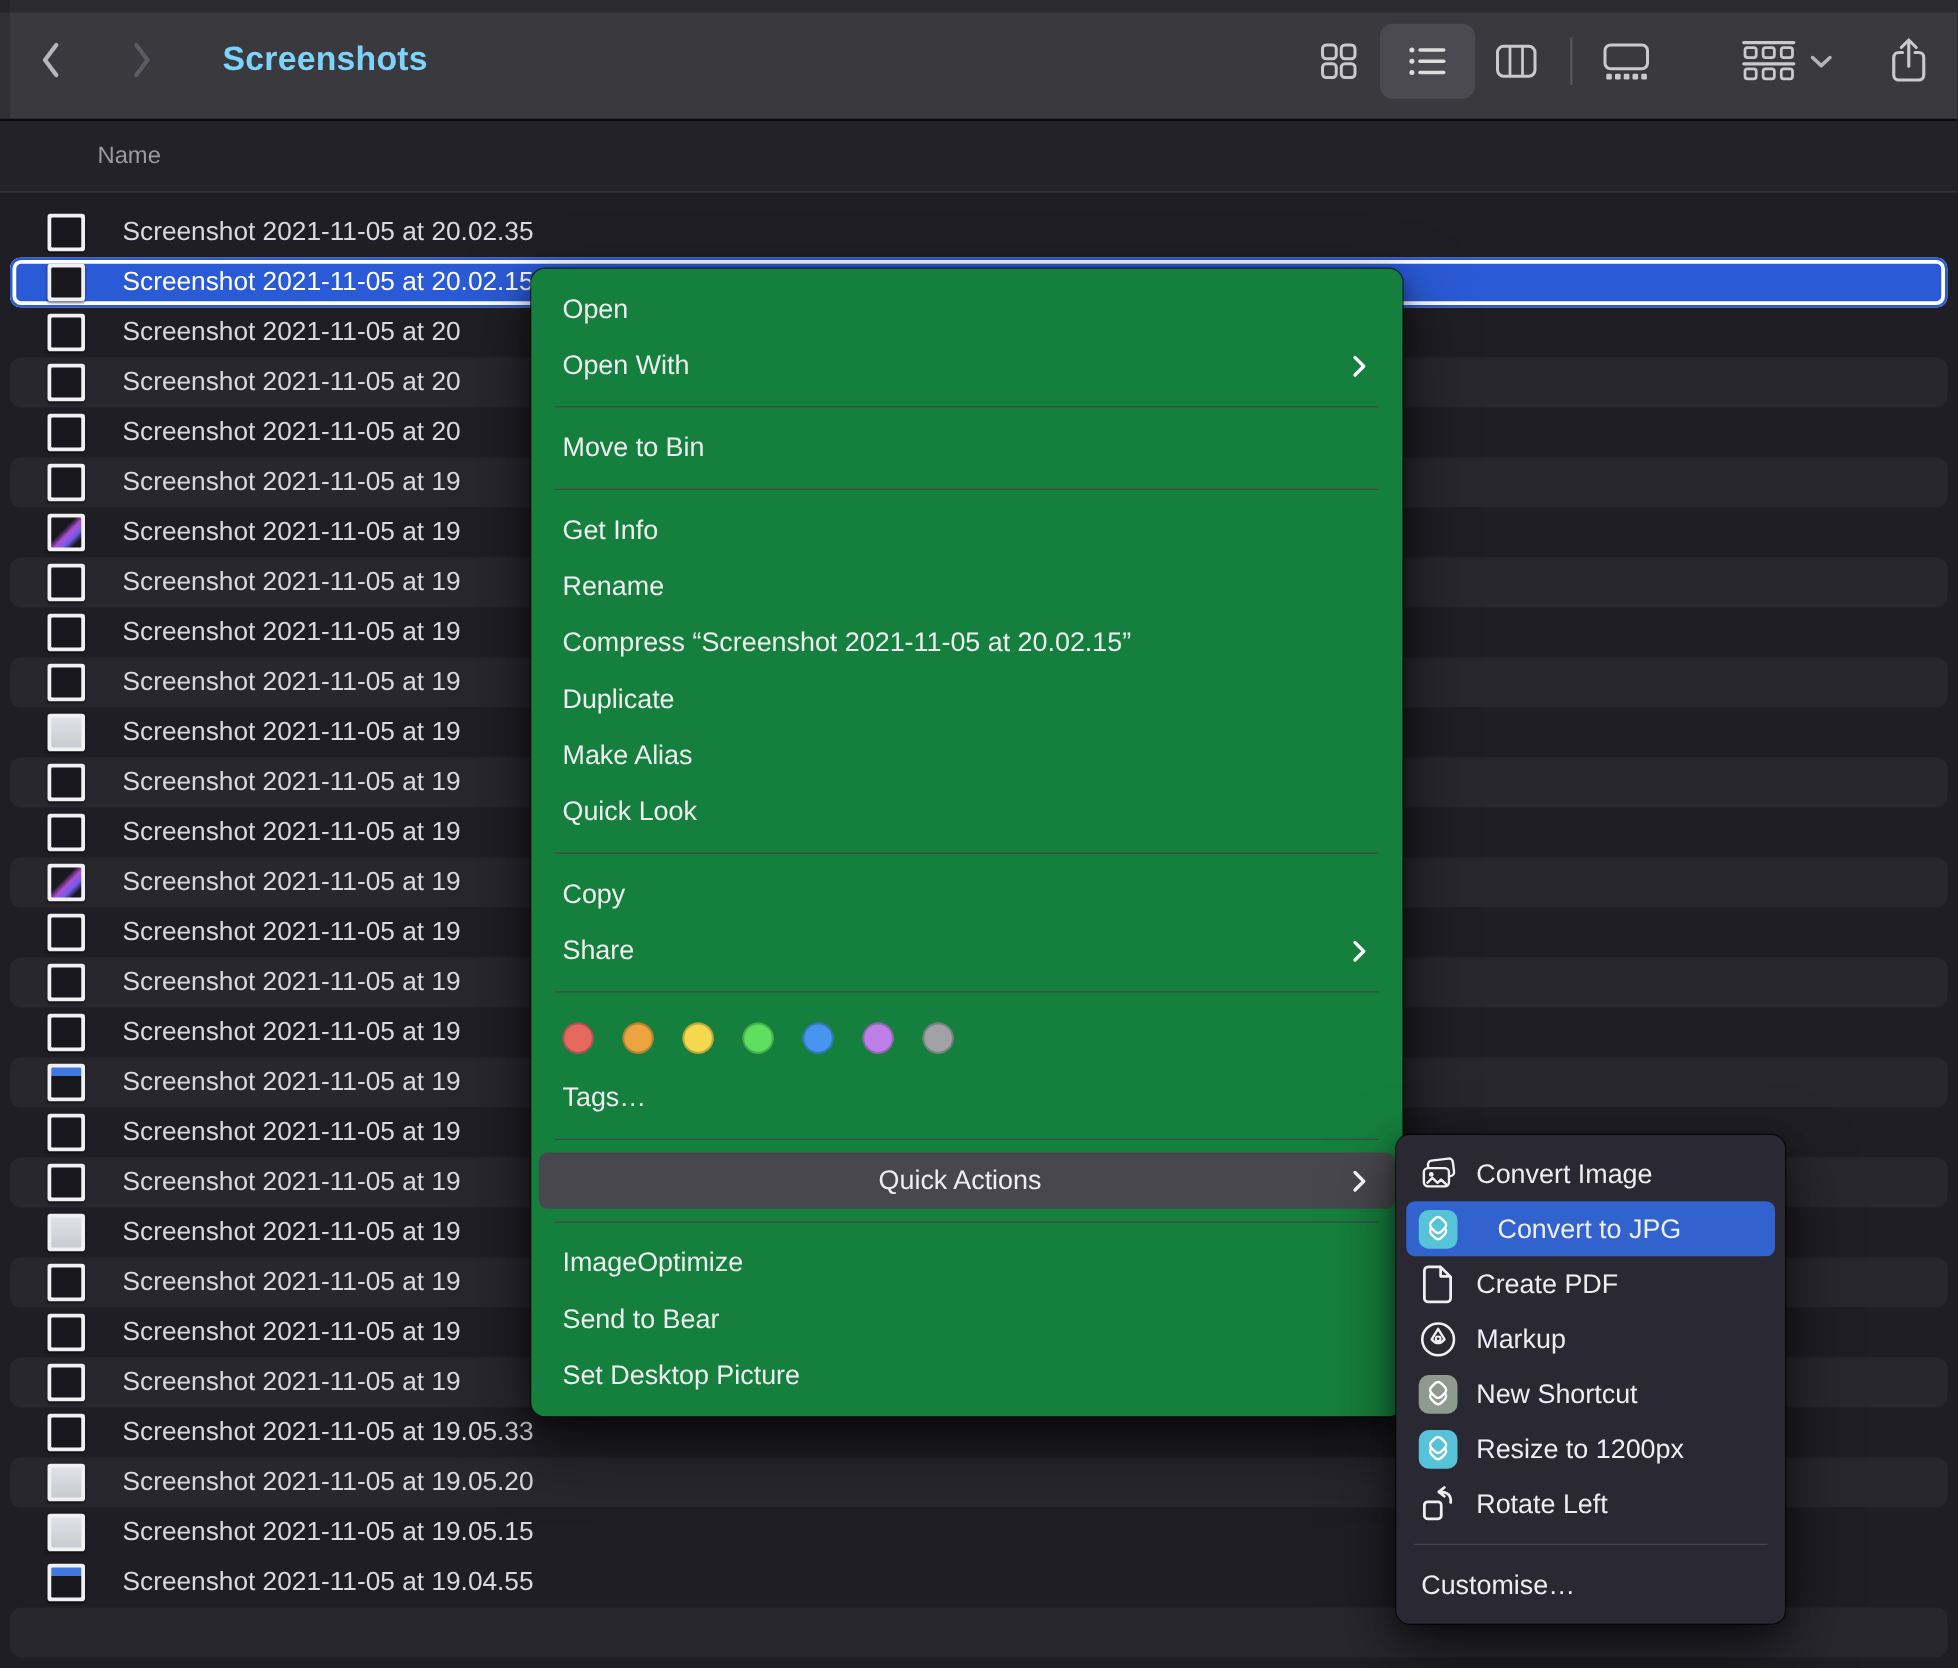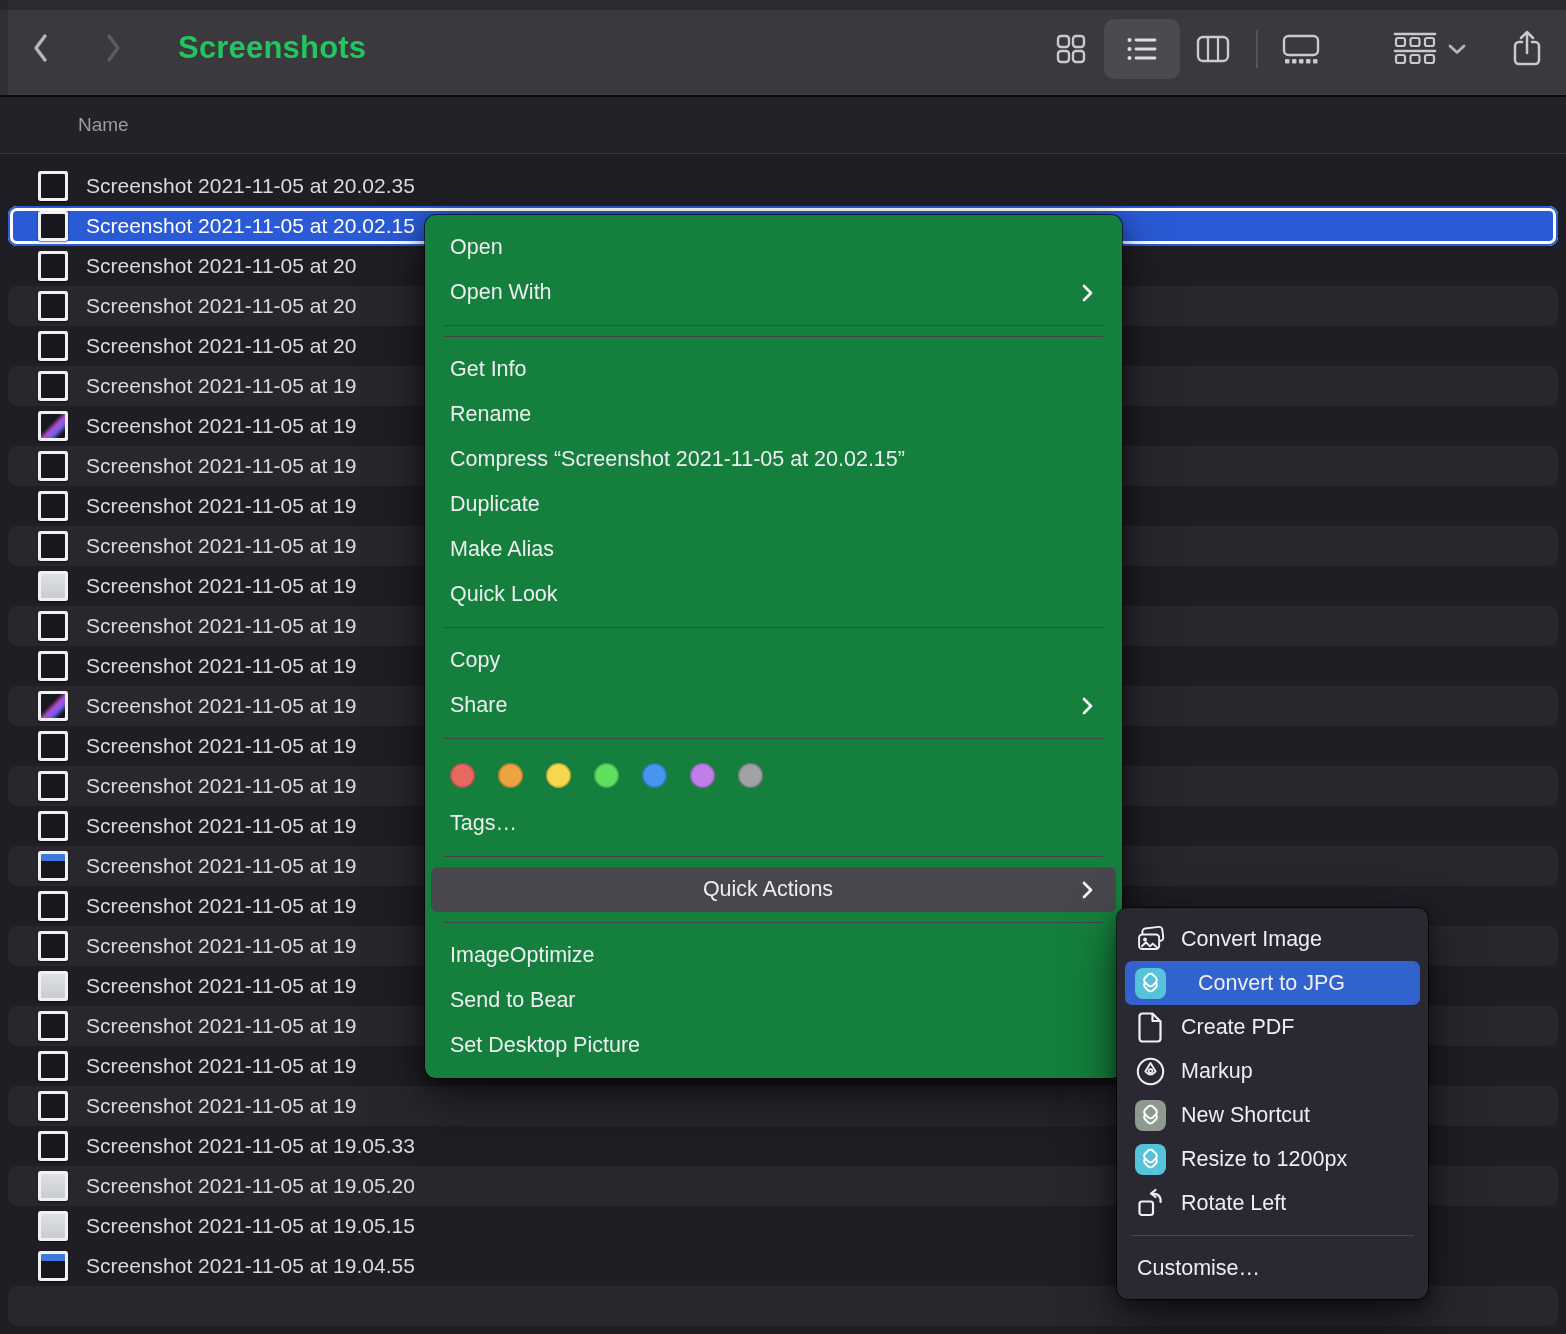--- a/index.html
+++ b/index.html
@@ -13,21 +13,21 @@
   .toolbar{
     position:absolute;left:0;top:0;width:100%;height:97px;
     background:#3a393e;
     box-shadow:inset 0 10px 0 rgba(20,20,24,.35), inset 8px 0 0 rgba(20,20,24,.25);
     border-bottom:2px solid #0b0b0d;
     display:flex;align-items:center;box-sizing:border-box;
   }
   .nav-btn{width:34px;height:40px;display:flex;align-items:center;justify-content:center;background:none;border:none;padding:0;}
   .nav-back{margin-left:24px;}
   .nav-fwd{margin-left:38px;}
-  .win-title{color:#22c55e;font-size:31px;font-weight:700;margin-left:48px;letter-spacing:.2px;}
+  .win-title{color:#7dd3fc;font-size:27px;font-weight:700;margin-left:48px;letter-spacing:.2px;}
   .tb-right{position:absolute;right:0;top:0;height:97px;display:flex;align-items:center;}
   .view-btn{width:66px;height:60px;display:flex;align-items:center;justify-content:center;border:none;background:none;border-radius:10px;padding:0;}
   .view-btn.active{background:#4b4a50;width:76px;}
   .tb-divider{width:2px;height:38px;background:#55545a;margin:0 10px;}
   .grp-btn{display:flex;align-items:center;gap:10px;border:none;background:none;margin-left:58px;padding:0;}
   .share-btn{border:none;background:none;margin-left:44px;margin-right:22px;padding:0;}
   
   .list-header{
     position:absolute;left:0;top:97px;width:100%;height:57px;
     background:#232228;border-bottom:1px solid #3a3940;box-sizing:border-box;
@@ -46,21 +46,21 @@
     box-shadow:inset 0 0 0 2px #2a5ad6, inset 0 0 0 5px #ffffff;
   }
   .thumb{
     position:relative;width:30px;height:30px;margin-left:30px;flex:0 0 auto;
     background:#f1f1f3;border-radius:2.5px;box-shadow:0 1px 2px rgba(0,0,0,.55);
   }
   .thumb-inner{position:absolute;inset:3px;background:#17171d;border-radius:1px;}
   .thumb-inner.light{background:linear-gradient(180deg,#dfe1e6 0%,#c9cbd2 100%);}
   .thumb-inner.colorful{background:linear-gradient(135deg,#17171d 40%,#b04fd0 55%,#6e5df0 70%,#17171d 85%);}
   .thumb-inner.blue{background:linear-gradient(180deg,#3f79e0 0%,#3f79e0 30%,#17171d 30%);}
-  .row-label{margin-left:18px;white-space:nowrap;overflow:hidden;}
+  .row-label{margin-left:30px;white-space:nowrap;overflow:hidden;}
   
   .menu{
     position:absolute;left:425px;top:215px;width:697px;box-sizing:border-box;
     background:#15803d;border-radius:11px;padding:10px 6px;z-index:10;
     box-shadow:0 0 0 1px rgba(0,0,0,.65), 0 22px 55px rgba(0,0,0,.55), 0 6px 18px rgba(0,0,0,.4);
   }
   .menu-item{
     position:relative;height:45px;display:flex;align-items:center;
     color:#eeeef1;font-size:21.5px;padding:0 30px 0 19px;border-radius:7px;
   }
@@ -377,20 +377,23 @@
     </div>
     <div class="menu-item">
       <span>Open With</span>
       <span class="menu-chevron">
         <svg width="13" height="22" viewBox="0 0 13 22">
           <polyline points="3,4 10,11 3,18" fill="none" stroke="#ffffff" stroke-width="2.6" stroke-linecap="round" stroke-linejoin="round"></polyline>
         </svg>
       </span>
     </div>
     <div class="menu-sep"></div>
+    <div class="menu-item">
+      <span>Move to Bin</span>
+    </div>
     <div class="menu-sep"></div>
     <div class="menu-item">
       <span>Get Info</span>
     </div>
     <div class="menu-item">
       <span>Rename</span>
     </div>
     <div class="menu-item">
       <span>Compress “Screenshot 2021-11-05 at 20.02.15”</span>
     </div>

